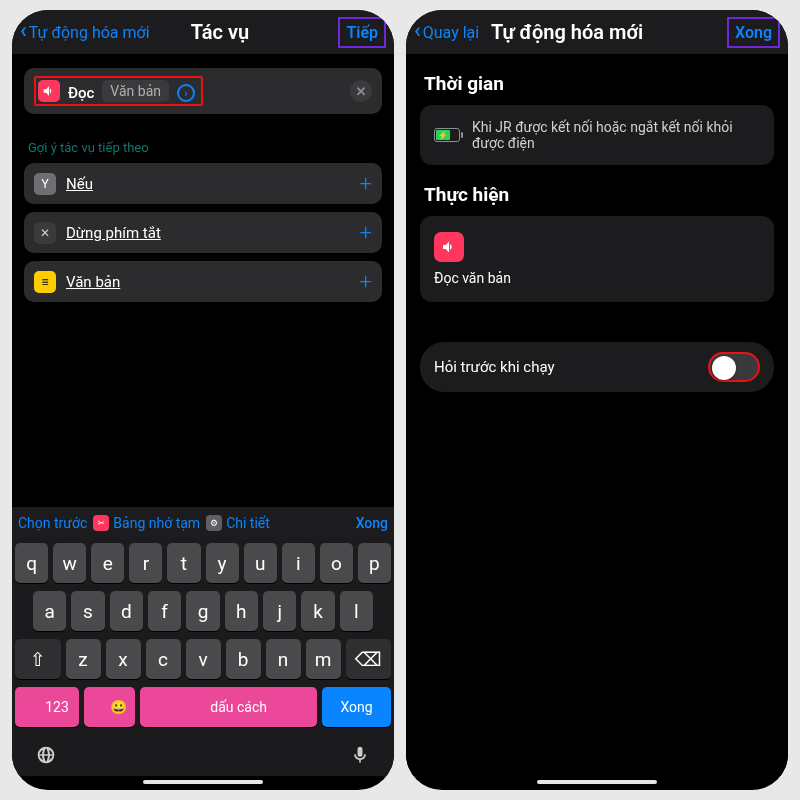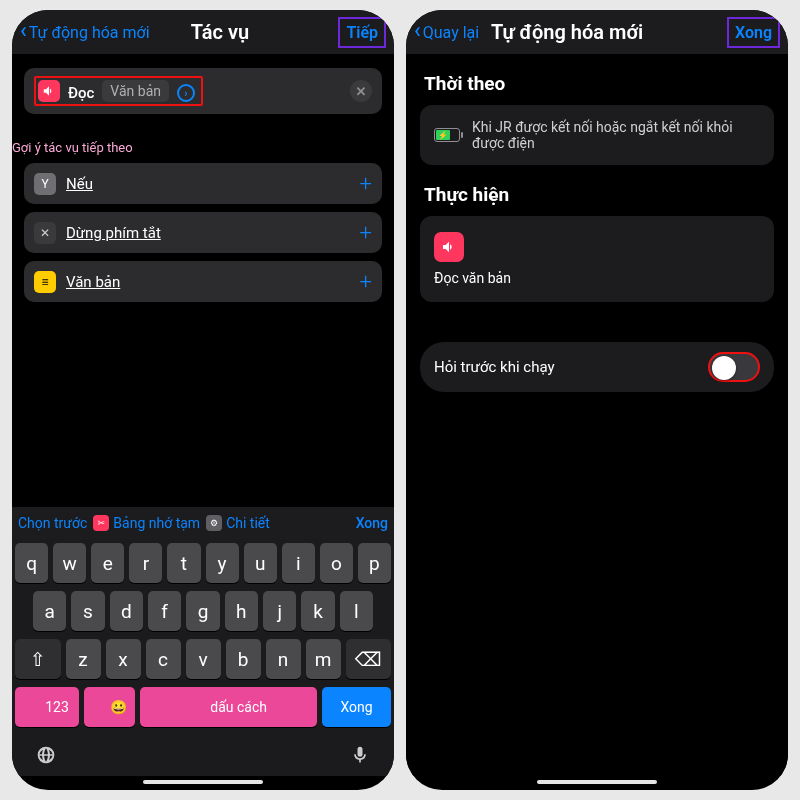--- a/index.html
+++ b/index.html
@@ -96,23 +96,23 @@
     width: 22px; height: 22px;
     background: #3a3a3c;
     border-radius: 50%;
     display: flex; align-items: center; justify-content: center;
     color: #8e8e93; font-size: 13px; font-weight: 700;
     margin-left: auto;
     cursor: pointer;
   }
 
   .subhead {
-    color: #f9a8d4;
+    color: #0f766e;
     font-size: 13px;
-    margin: 26px 18px 8px 0;
+    margin: 26px 18px 8px 16px;
   }
   .list {
     margin: 0 12px;
     background: transparent;
     display: flex; flex-direction: column; gap: 0;
   }
   .row {
     background: #2c2c2e;
     border-radius: 10px;
     margin-bottom: 8px;
@@ -384,21 +384,21 @@
   <div class="nav">
     <div class="back">
       <span class="chev">‹</span>
       <span>Quay lại</span>
     </div>
     <div class="title right-shift">Tự động hóa mới</div>
     <div class="action red-box">Xong</div>
   </div>
 
   <div class="content">
-    <div class="section-title">Thời theo</div>
+    <div class="section-title">Thời gian</div>
     <div class="card trigger-card">
       <div class="batt-icon">
           <div class="fill">⚡</div>
         </div>
       <div>Khi JR được kết nối hoặc ngắt kết nối khỏi được điện</div>
     </div>
 
     <div class="section-title">Thực hiện</div>
     <div class="card exec-card">
       <div class="exec-app">

